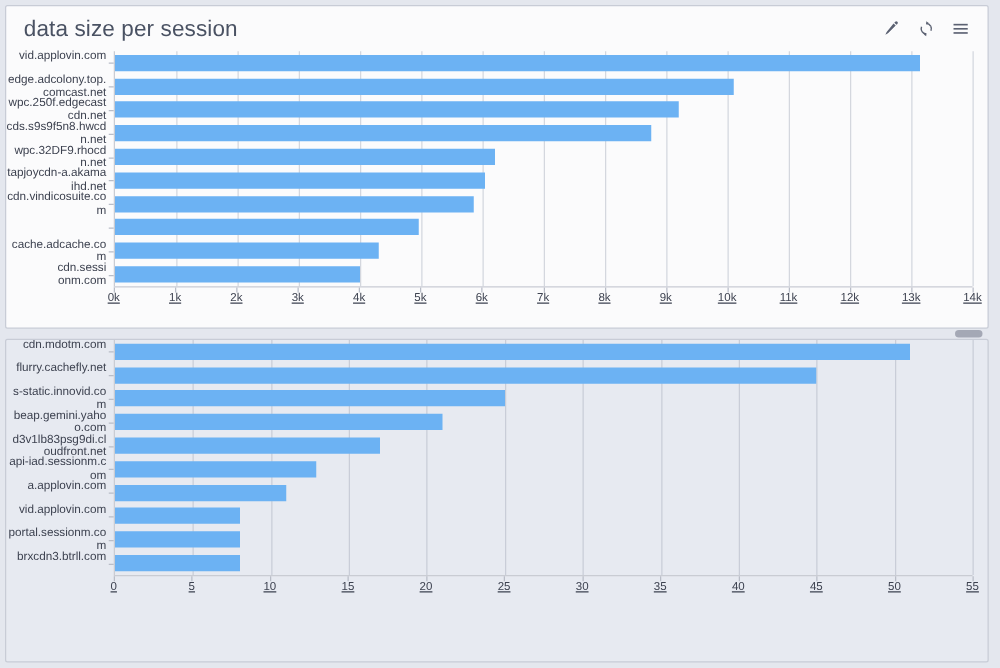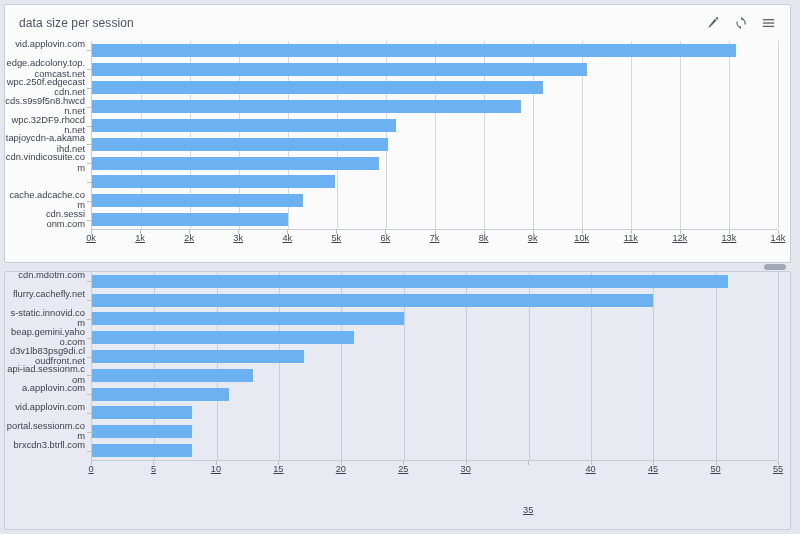--- a/index.html
+++ b/index.html
@@ -34,21 +34,21 @@
     background: #e7eaf1;
   }
 
   .panel-header {
     height: 36px;
     display: flex;
     align-items: center;
     padding: 0 10px 0 14px;
   }
   .panel-title {
-    font-size: 12px;
+    font-size: 18px;
     color: #4a5263;
     letter-spacing: .1px;
     flex: 1;
     white-space: nowrap;
   }
   .panel-icons {
     display: flex;
     align-items: center;
     gap: 13px;
     padding-right: 4px;
@@ -381,21 +381,21 @@
               <div class="xtick-label" style="left: 18.1818%;">10</div>
               <div class="xtick-mark" style="left: 27.2727%;"></div>
               <div class="xtick-label" style="left: 27.2727%;">15</div>
               <div class="xtick-mark" style="left: 36.3636%;"></div>
               <div class="xtick-label" style="left: 36.3636%;">20</div>
               <div class="xtick-mark" style="left: 45.4545%;"></div>
               <div class="xtick-label" style="left: 45.4545%;">25</div>
               <div class="xtick-mark" style="left: 54.5455%;"></div>
               <div class="xtick-label" style="left: 54.5455%;">30</div>
               <div class="xtick-mark" style="left: 63.6364%;"></div>
-              <div class="xtick-label" style="left: 63.6364%; margin-top: 41px;">35</div>
+              <div class="xtick-label" style="left: 63.6364%;">35</div>
               <div class="xtick-mark" style="left: 72.7273%;"></div>
               <div class="xtick-label" style="left: 72.7273%;">40</div>
               <div class="xtick-mark" style="left: 81.8182%;"></div>
               <div class="xtick-label" style="left: 81.8182%;">45</div>
               <div class="xtick-mark" style="left: 90.9091%;"></div>
               <div class="xtick-label" style="left: 90.9091%;">50</div>
               <div class="xtick-mark" style="left: 100%;"></div>
               <div class="xtick-label" style="left: 100%;">55</div>
             </div>
           </div>

